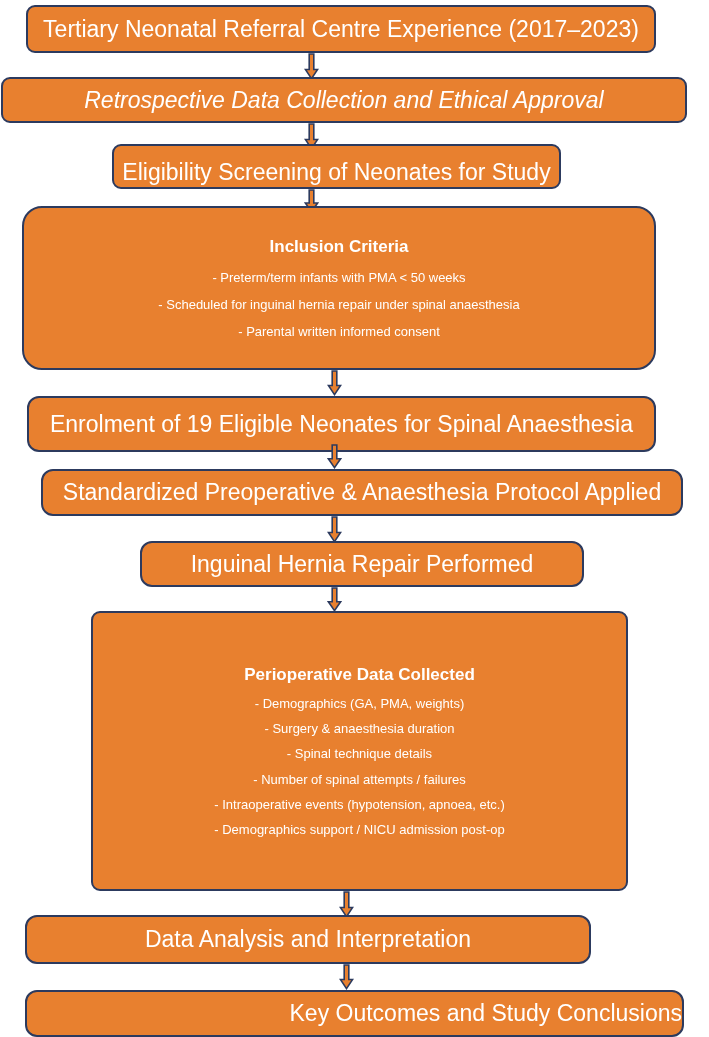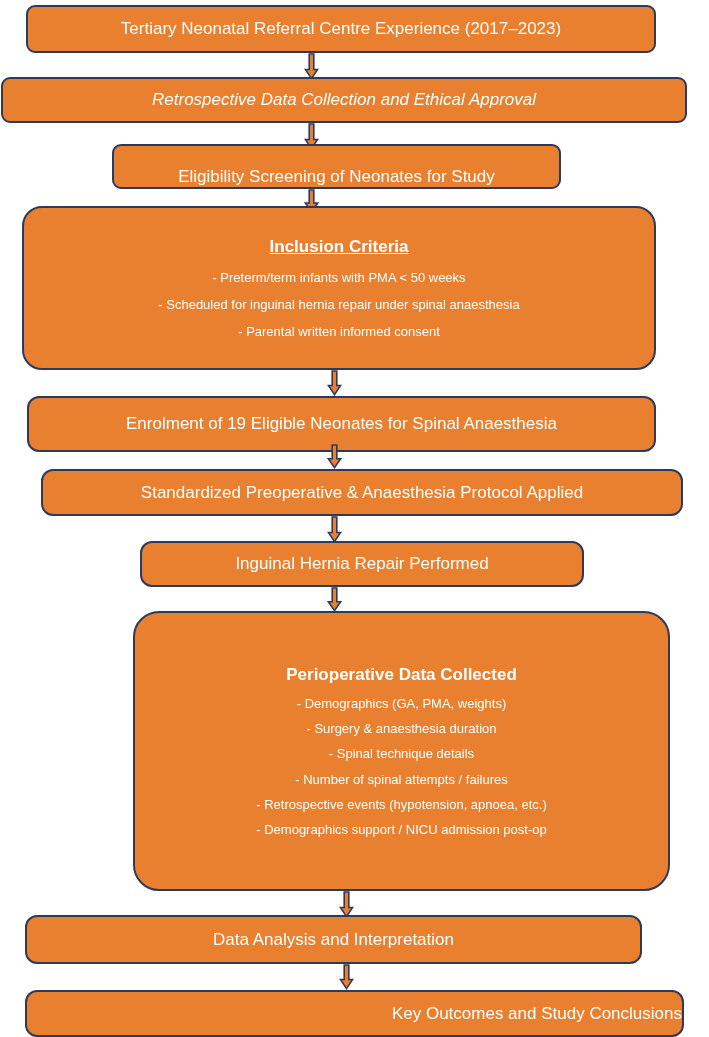--- a/index.html
+++ b/index.html
@@ -27,38 +27,37 @@
     color: #ffffff;
     display: flex;
     flex-direction: column;
     align-items: center;
     justify-content: center;
     text-align: center;
     line-height: 1.25;
   }
   .node-simple {
     border-radius: 9px;
-    font-size: 17px;
+    font-size: 23px;
   }
   .node-r12 { border-radius: 12px; }
   .node-panel {
     border-radius: 20px;
     padding: 10px 14px;
   }
   .node-panel-xl {
-    border-radius: 26px;
+    border-radius: 9px;
     padding: 12px 24px;
-    margin-left: 42px;
   }
   .node-title {
     font-size: 17px;
     font-weight: bold;
     margin: 0 0 2px 0;
   }
-  .node-title.u { text-decoration: underline; }
+  .node-title.u { }
   .node-line {
     font-size: 13px;
     margin: 0;
     white-space: nowrap;
   }
   .spacer-sm { height: 9px; }
   .spacer-md { height: 11px; }
   .node-label { display: block; }
 
   
@@ -153,32 +152,32 @@
     <div class="node-title">Perioperative Data Collected</div>
     <div class="spacer-sm"></div>
     <div class="node-line">- Demographics (GA, PMA, weights)</div>
     <div class="spacer-sm"></div>
     <div class="node-line">- Surgery &amp; anaesthesia duration</div>
     <div class="spacer-sm"></div>
     <div class="node-line">- Spinal technique details</div>
     <div class="spacer-sm"></div>
     <div class="node-line">- Number of spinal attempts / failures</div>
     <div class="spacer-sm"></div>
-    <div class="node-line">- Retrospective events (hypotension, apnoea, etc.)</div>
+    <div class="node-line">- Intraoperative events (hypotension, apnoea, etc.)</div>
     <div class="spacer-sm"></div>
     <div class="node-line">- Demographics support / NICU admission post-op</div>
   </div>
 
   <div class="arrow" style="left:339px; top:891px; height:27px;">
     <svg viewBox="0 0 15 27" preserveAspectRatio="none">
       <path d="M5.2,1 L9.8,1 L9.8,16.5 L13.6,16.5 L7.5,25.6 L1.4,16.5 L5.2,16.5 Z" fill="#e8802f" stroke="#2c3a5e" stroke-width="1.6" stroke-linejoin="miter"></path>
     </svg>
   </div>
 
-  <div class="node node-simple node-r12" style="left:25px; top:915px; width:617px; height:49px;">
+  <div class="node node-simple node-r12" style="left:25px; top:915px; width:566px; height:49px;">
     <span class="node-label">Data Analysis and Interpretation</span>
   </div>
 
   <div class="arrow" style="left:339px; top:964px; height:26px;">
     <svg viewBox="0 0 15 26" preserveAspectRatio="none">
       <path d="M5.2,1 L9.8,1 L9.8,15.5 L13.6,15.5 L7.5,24.6 L1.4,15.5 L5.2,15.5 Z" fill="#e8802f" stroke="#2c3a5e" stroke-width="1.6" stroke-linejoin="miter"></path>
     </svg>
   </div>
 
   <div class="node node-simple node-r12" style="left:25px; top:990px; width:659px; height:47px;align-items:flex-end;">

